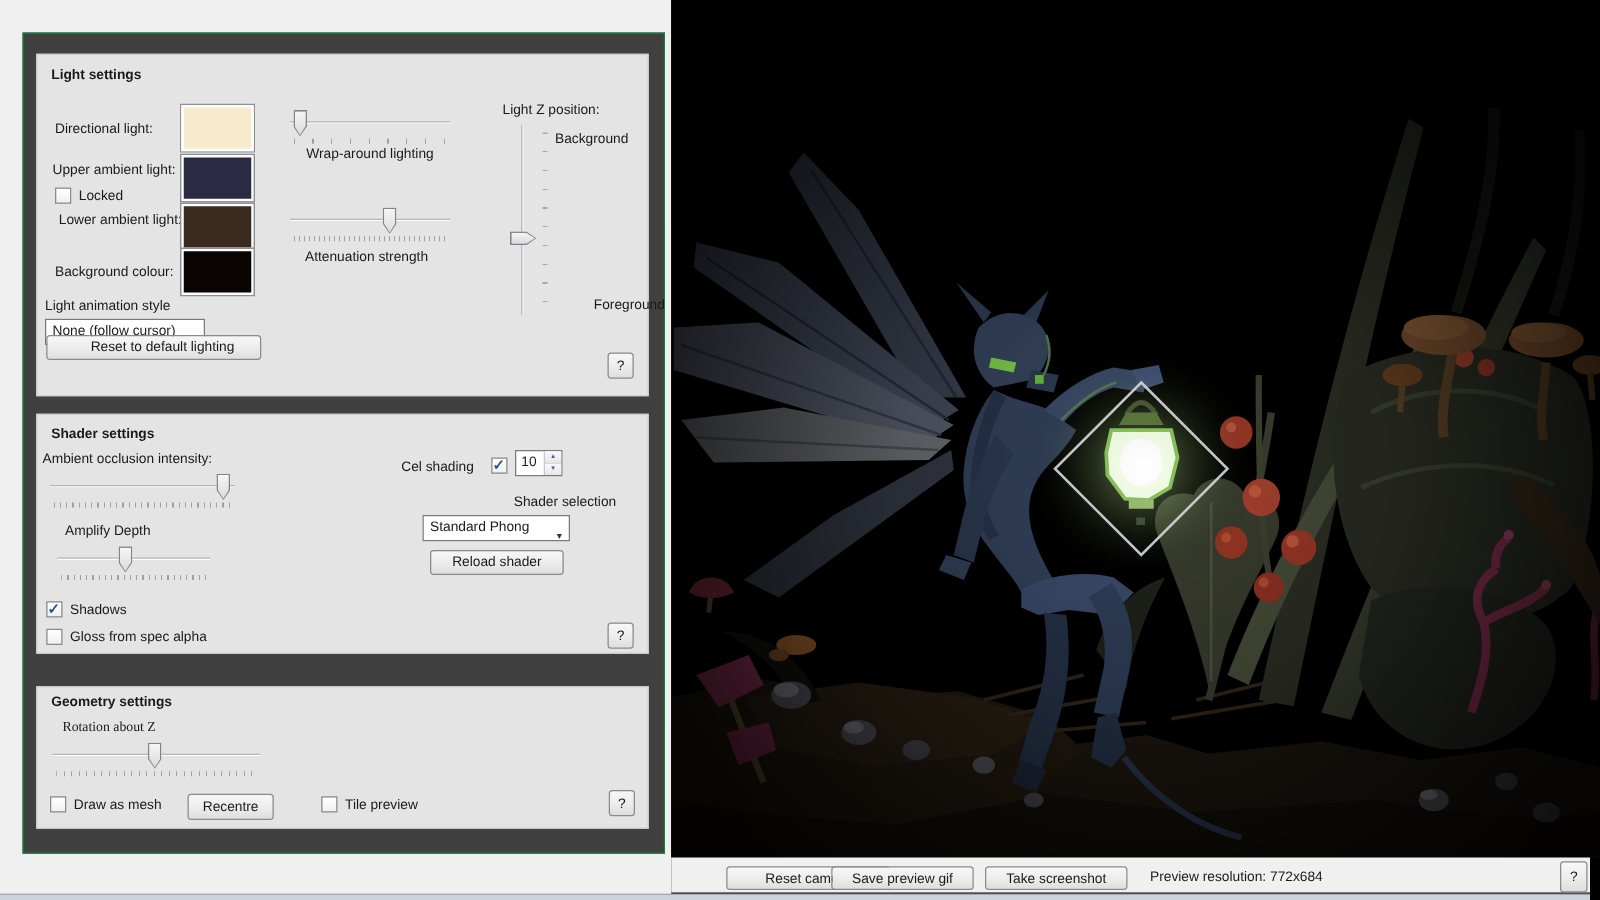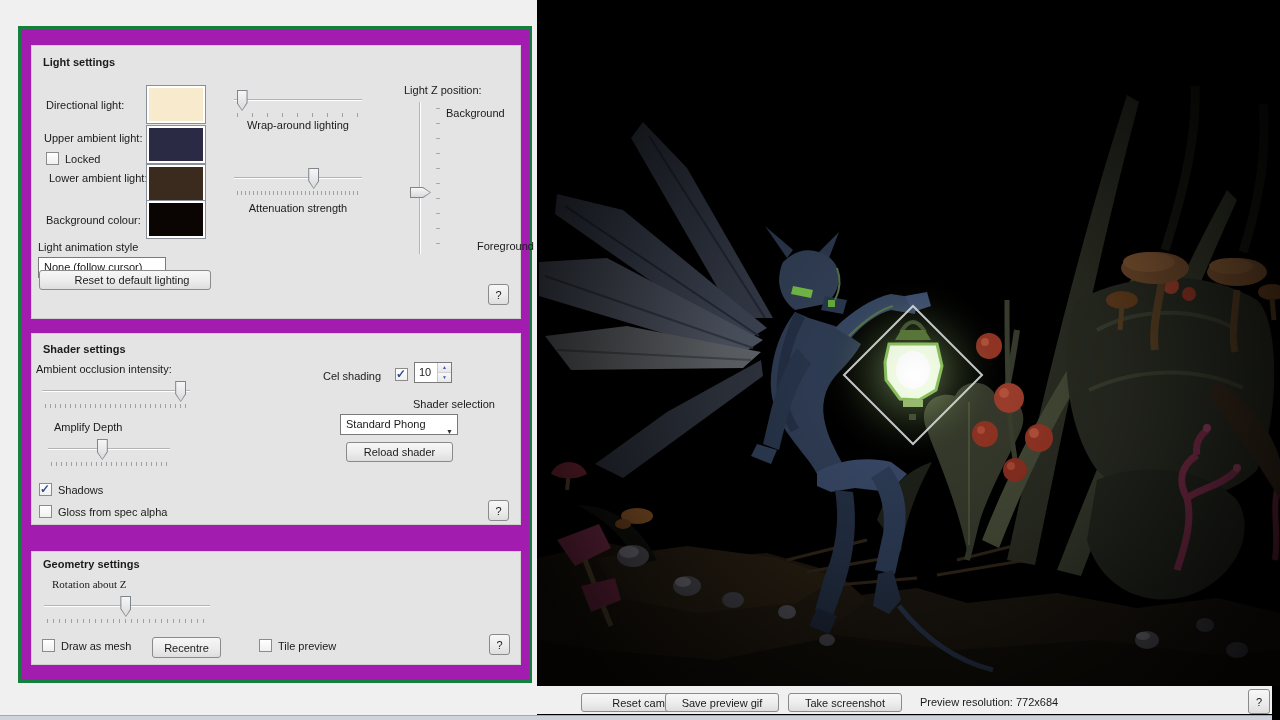--- a/index.html
+++ b/index.html
@@ -7,21 +7,21 @@
   body { font-family:"Liberation Sans", sans-serif; background:#F0F0F0; color:#1a1a1a; }
   #app { position:relative; width:1280px; height:720px; background:#F0F0F0; }
 
   
   .tabbar { position:absolute; left:8px; top:4px; height:22px; display:flex; align-items:flex-end; z-index:5; }
   .tab { height:20px; padding:3px 8px 2px; font-size:11px; background:linear-gradient(#f4f4f4,#e4e4e4);
          border:1px solid #898c95; border-bottom:none; border-radius:2px 2px 0 0; margin-right:-1px; cursor:default; white-space:nowrap; }
   .tab.active { height:24px; background:#fbfbfb; position:relative; z-index:6; padding-top:5px; }
 
   
-  .pane { position:absolute; left:18px; top:26px; width:514px; height:657px; background:#a21caf; border:3px solid #15803d; }
+  .pane { position:absolute; left:18px; top:26px; width:514px; height:657px; background:#404040; border:1px solid #15803d; }
   .group { position:absolute; left:10px; width:490px; background:#E4E4E4; border:1px solid #cfcfcf; }
   .gtitle { position:absolute; font-size:11px; font-weight:bold; }
   .lbl { position:absolute; font-size:11px; white-space:nowrap; }
   .swatch { position:absolute; left:115px; width:58px; height:37px; border:2px solid #fff; box-shadow:0 0 0 1px #8a8f98; }
 
   .btn { position:absolute; background:linear-gradient(#f7f7f7,#ececec 55%,#dedede); border:1px solid #8a8a8a; border-radius:3px;
          font-size:11px; text-align:center; display:flex; align-items:center; justify-content:center; cursor:default; }
   .help { width:21px; height:21px; }
 
   .combo { position:absolute; background:#fff; border:1px solid #7a7a7a; font-size:11px; height:21px; line-height:19px;
@@ -234,21 +234,21 @@
         <div class="thumb" style="left:2%;"></div>
         <div class="ticks"></div>
       </div>
       <div class="lbl" style="left:202px; top:73px; width:128px; text-align:center;">Wrap-around lighting</div>
 
       <div class="hslider" style="left:202px; top:122px; width:128px; --tp:4px;">
         <div class="track"></div>
         <div class="thumb" style="left:58%;"></div>
         <div class="ticks"></div>
       </div>
-      <div class="lbl" style="left:202px; top:156px; width:128px; text-align:center;">Attenuation strength</div>
+      <div class="lbl" style="left:214px; top:156px; width:128px; ">Attenuation strength</div>
 
       <div class="lbl" style="left:372px; top:38px;">Light Z position:</div>
       <div class="vslider" style="left:378px; top:56px; height:152px;">
         <div class="vtrack"></div>
         <div class="vticks"></div>
         <div class="vthumb" style="top:56%;"></div>
       </div>
       <div class="lbl" style="left:414px; top:61px;">Background</div>
       <div class="lbl" style="left:411px; top:194px;padding-left:34px;">Foreground</div>
 

